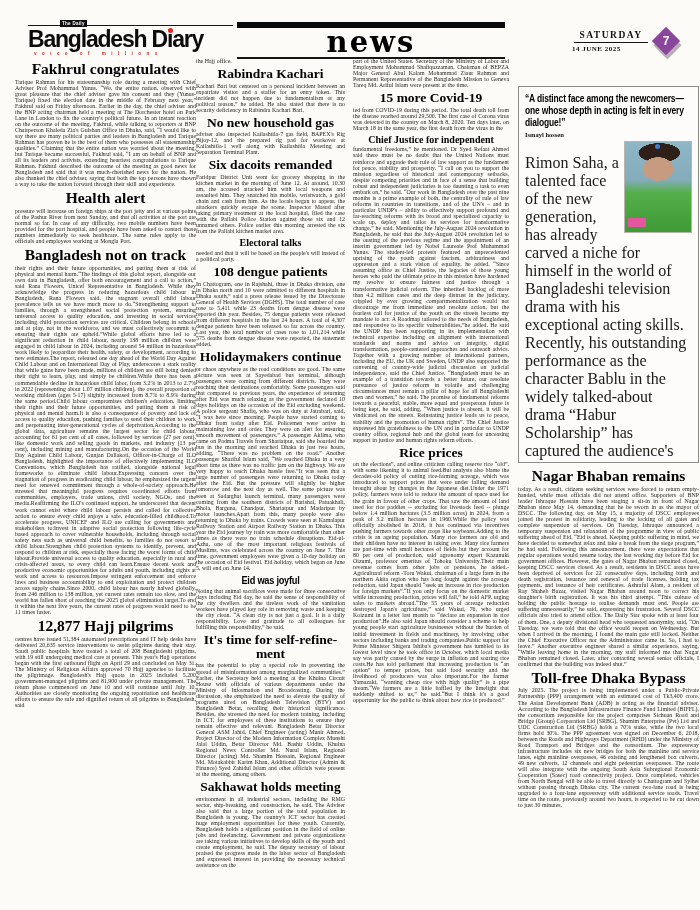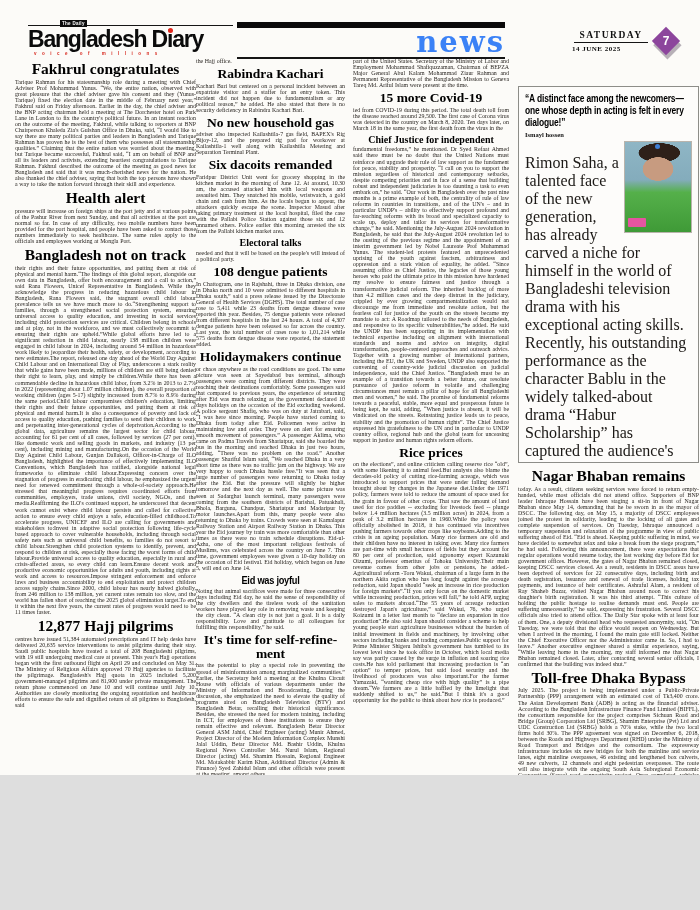--- a/index.html
+++ b/index.html
@@ -1,31 +1,31 @@
 <!DOCTYPE html>
 <html><head>
 <meta charset="utf-8">
 <style>
   html,body{margin:0;padding:0;background:#dedede;}
-  #page{position:relative;width:700px;height:775px;background:#fcfbf8;overflow:hidden;
+  #page{position:relative;width:700px;height:910px;background:#fcfbf8;overflow:hidden;
         font-family:"Liberation Serif",serif;color:#1b1815;}
   
   #masthead{position:absolute;left:0;top:18px;width:700px;height:40px;}
   .np-rule{position:absolute;left:28px;top:7px;width:205px;height:1px;background:#151515;}
   .np-label{position:absolute;left:60px;top:2px;background:#0d0d0d;color:#fff;
             font:700 4.5px "Liberation Sans",sans-serif;padding:1px 2px;letter-spacing:.3px;z-index:3;}
   .np-title{position:absolute;left:28px;top:8px;font:800 23px "Liberation Sans",sans-serif;
             letter-spacing:-1.2px;color:#0b0b0b;white-space:nowrap;z-index:2;}
   .np-dot{position:absolute;left:168px;top:10px;width:5px;height:5px;border-radius:50%;
           background:#e3271c;z-index:4;}
   .np-tag{position:absolute;left:34px;top:33px;font:700 4.5px "Liberation Sans",sans-serif;
           letter-spacing:5.5px;color:#d7281e;white-space:nowrap;}
   .sec-bar{position:absolute;left:237px;top:4px;width:268px;height:6px;background:#0a0a0a;}
-  .sec-title{position:absolute;left:237px;top:9px;width:268px;text-align:right;
-             font:700 29px "DejaVu Serif",serif;letter-spacing:2px;color:#3b82f6;line-height:30px;}
+  .sec-title{position:absolute;left:237px;top:9px;width:268px;text-align:center;
+             font:700 29px "DejaVu Serif",serif;letter-spacing:2px;color:#000000;line-height:30px;}
   .sec-rule{position:absolute;left:237px;top:39px;width:268px;height:1.5px;background:#151515;}
   .day{position:absolute;left:572px;top:12px;width:78px;text-align:center;
        font:700 9.5px "Liberation Serif",serif;letter-spacing:1.5px;color:#101010;}
   .day-rule{position:absolute;left:574px;top:24px;width:74px;height:1px;background:#151515;}
   .date{position:absolute;left:572px;top:27px;width:78px;
         font:700 7px "Liberation Serif",serif;letter-spacing:.5px;color:#101010;}
   .diamond{position:absolute;left:656px;top:13px;width:20px;height:20px;background:#8c459c;
            transform:rotate(45deg);box-shadow:4px 2px 0 rgba(125,115,130,.55);}
   .diamond .pg{position:absolute;left:0;top:0;width:20px;height:20px;transform:rotate(-45deg);
                display:flex;align-items:center;justify-content:center;

